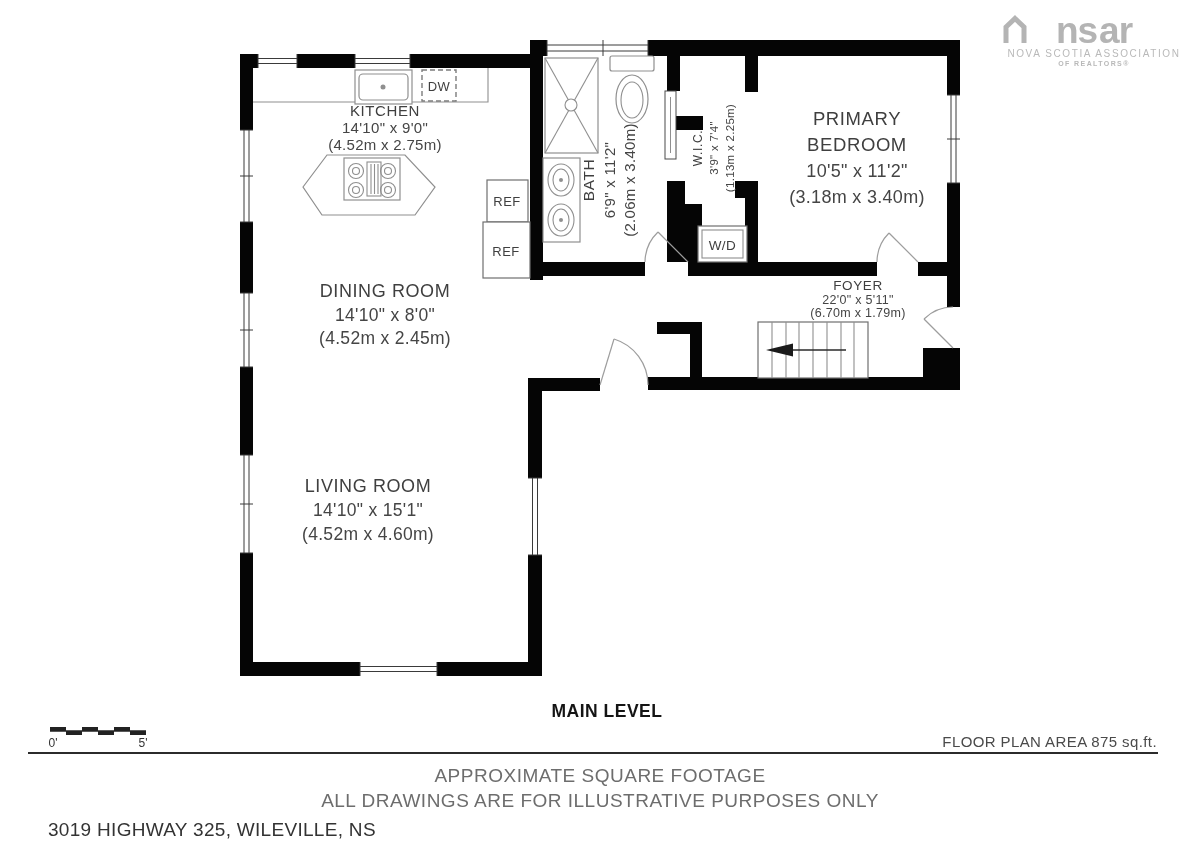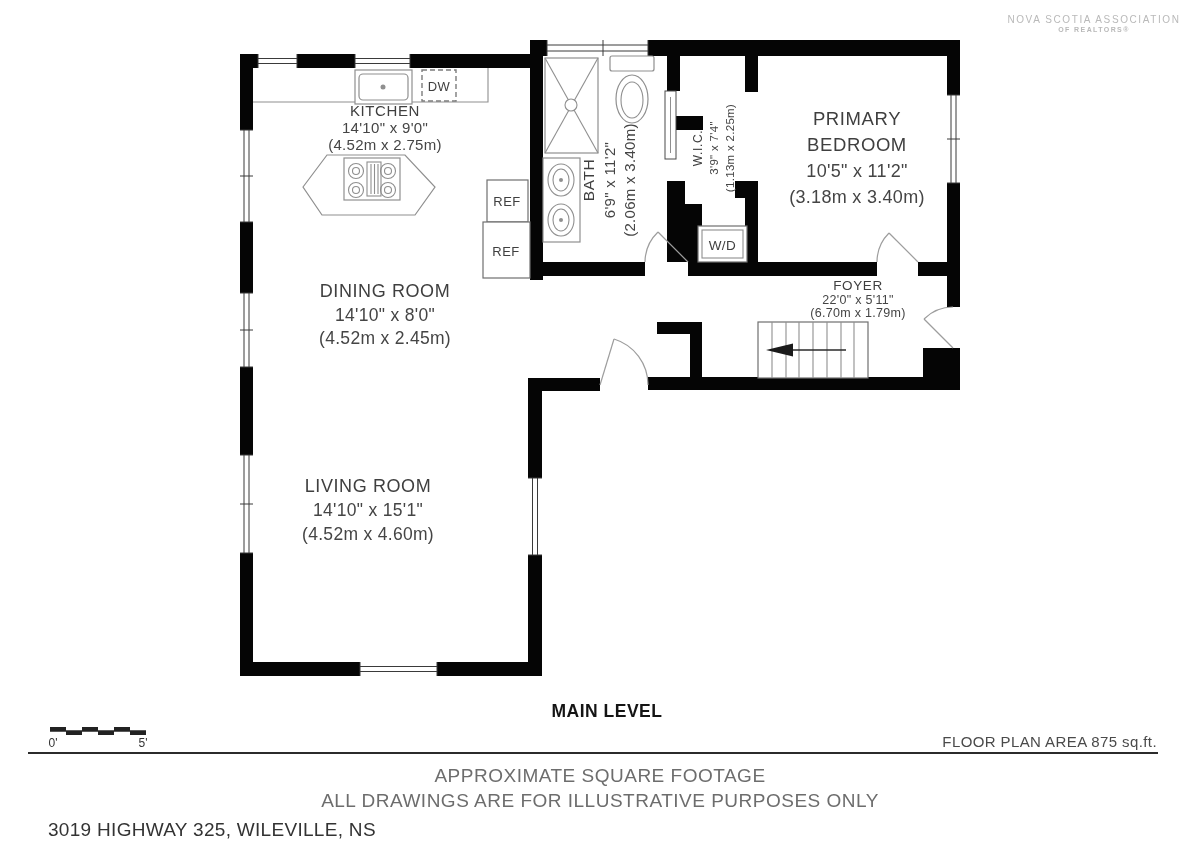--- a/index.html
+++ b/index.html
@@ -298,17 +298,26 @@
   <text x="1157" y="747" font-size="15" fill="#4a4a4a" text-anchor="end" letter-spacing="0.4">FLOOR PLAN AREA 875 sq.ft.</text>
 
   <line x1="28" y1="753" x2="1158" y2="753" stroke="#2b2b2b" stroke-width="2"></line>
 
   <text x="600" y="782" font-size="19" fill="#6d6d6d" text-anchor="middle" letter-spacing="0.5">APPROXIMATE SQUARE FOOTAGE</text>
   <text x="600" y="807" font-size="19" fill="#6d6d6d" text-anchor="middle" letter-spacing="0.5">ALL DRAWINGS ARE FOR ILLUSTRATIVE PURPOSES ONLY</text>
   <text x="48" y="836" font-size="19" fill="#333333" text-anchor="start" letter-spacing="0.3">3019 HIGHWAY 325, WILEVILLE, NS</text>
 </svg>
 
   <div id="logo">
+    <div class="mark">
+      <span>ns</span>
+      <span style="display:inline-block;line-height:0;">
+        <svg width="26" height="30" viewBox="0 0 26 30">
+            <path d="M4 29 V13 L13 4.5 L22 13 V29" fill="none" stroke="#b4b4b4" stroke-width="5"></path>
+          </svg>
+      </span>
+      <span>ar</span>
+    </div>
     <div class="sub1">NOVA SCOTIA ASSOCIATION</div>
     <div class="sub2">OF REALTORS®</div>
   </div>
 
 </div>
 
 </body></html>

